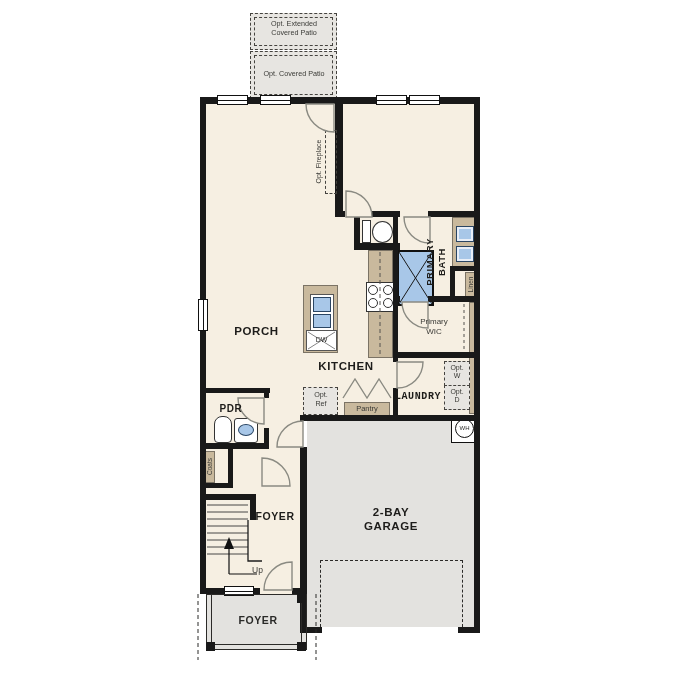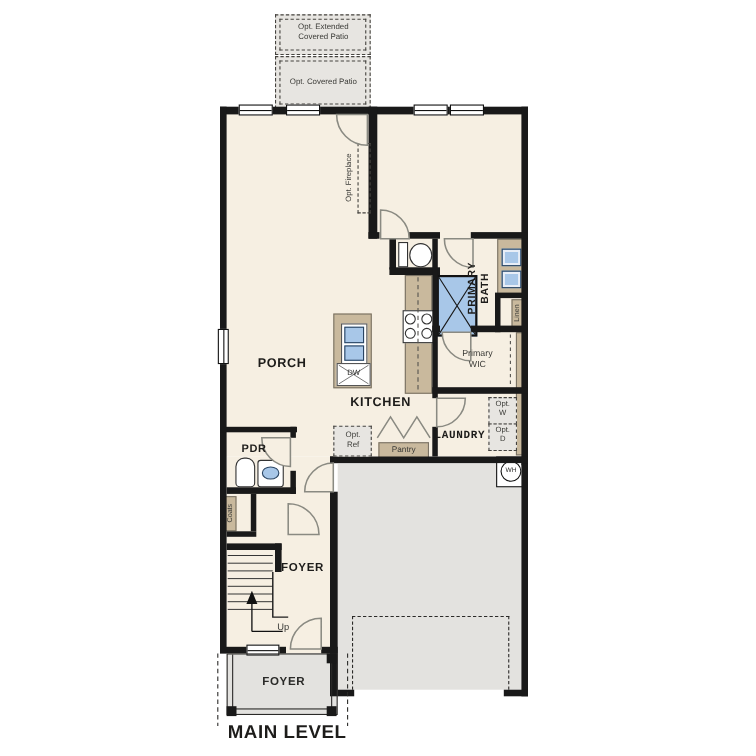--- a/index.html
+++ b/index.html
@@ -171,21 +171,21 @@
   </svg>
 
   <div class="rm vlab" style="left:406px;top:247px;width:60px;height:30px;font-size:9.5px;white-space:normal;">PRIMARY BATH</div>
   <div class="sm" style="left:413px;top:317px;width:42px;font-size:8px;">Primary WIC</div>
   <div class="rm" style="left:214px;top:324px;width:85px;">PORCH</div>
   <div class="rm" style="left:300px;top:359px;width:92px;">KITCHEN</div>
   <div class="rm" style="left:377px;top:391px;width:82px;font-size:10px;font-family:Liberation Mono, monospace;">LAUNDRY</div>
   <div class="rm" style="left:210px;top:387px;width:42px;font-size:10px;margin-top:16px;">PDR</div>
   <div class="rm" style="left:244px;top:510px;width:62px;font-size:10.5px;">FOYER</div>
   <div class="rm" style="left:225px;top:614px;width:66px;font-size:10.5px;color:#2a2a28;">FOYER</div>
-  <div class="rm" style="left:207px;top:655px;width:110px;font-size:17px;letter-spacing:.5px;text-align:left;">MAIN LEVEL</div>
+  <div class="rm" style="left:347px;top:505px;width:88px;">2-BAY GARAGE</div>
 
   <div class="sm" style="left:259px;top:20px;width:70px;font-size:7.2px;">Opt. Extended Covered Patio</div>
   <div class="sm" style="left:252px;top:70px;width:84px;font-size:7.2px;">Opt. Covered Patio</div>
   <div class="sm vlab" style="left:288px;top:156px;width:62px;height:11px;font-size:7px;">Opt. Fireplace</div>
   <div class="sm" style="left:344px;top:404px;width:46px;">Pantry</div>
   <div class="sm vlab" style="left:457px;top:280px;width:26px;height:9px;font-size:6.5px;">Linen</div>
   <div class="sm vlab" style="left:194px;top:462px;width:30px;height:9px;font-size:6.5px;">Coats</div>
   <div class="sm" style="left:309px;top:391px;width:24px;font-size:7.2px;">Opt. Ref</div>
   <div class="sm" style="left:447px;top:364px;width:20px;font-size:7px;">Opt. W</div>
   <div class="sm" style="left:447px;top:388px;width:20px;font-size:7px;">Opt. D</div>

